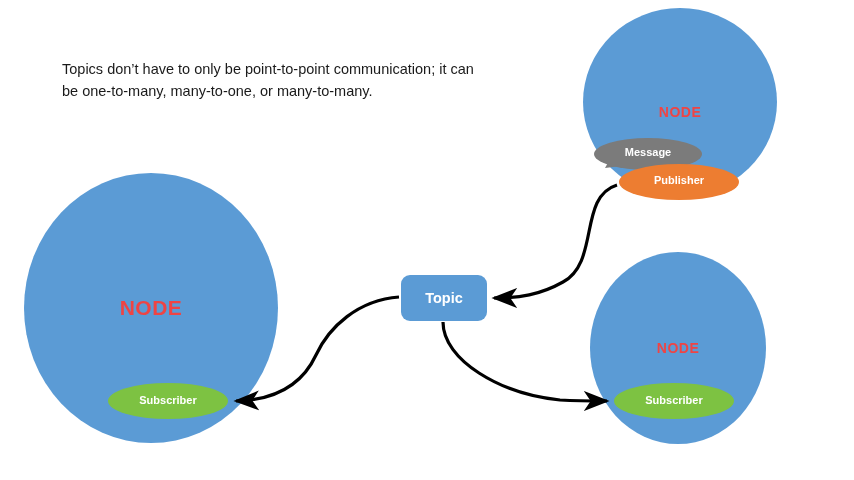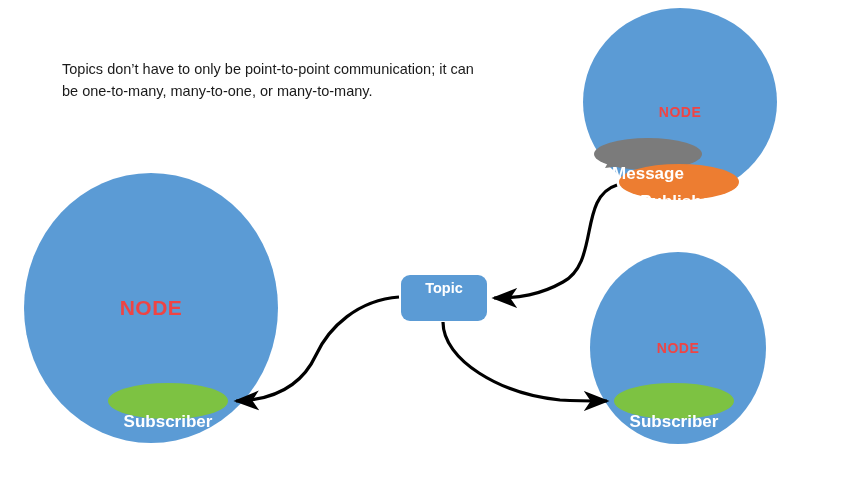--- a/index.html
+++ b/index.html
@@ -48,24 +48,23 @@
     font-size: 21px;
   }
   .node-label.small {
     font-size: 14px;
   }
   .pill-label {
     position: absolute;
     color: #ffffff;
     font-weight: bold;
     text-align: center;
-    font-size: 17px;
+    font-size: 11px;
     font-family: "Liberation Sans", sans-serif;
     pointer-events: none;
-    margin-top: 18px;
   }
   .topic-label {
     position: absolute;
     color: #ffffff;
     font-weight: bold;
     text-align: center;
     font-size: 14.5px;
     font-family: "Liberation Sans", sans-serif;
     pointer-events: none;
   }
@@ -117,15 +116,15 @@
   <div class="node-label small" style="left:588px; top:340px; width:180px;">NODE</div>
 
   <div class="pill-label" style="left:588px; top:146px; width:120px;">Message</div>
 
   <div class="pill-label" style="left:619px; top:174px; width:120px;">Publisher</div>
 
   <div class="pill-label" style="left:108px; top:394px; width:120px;">Subscriber</div>
 
   <div class="pill-label" style="left:614px; top:394px; width:120px;">Subscriber</div>
 
-  <div class="topic-label" style="left:401px; top:280px; width:86px;">Topic</div>
+  <div class="topic-label" style="left:401px; top:290px; width:86px;">Topic</div>
 
 </div>
 
 </body></html>

